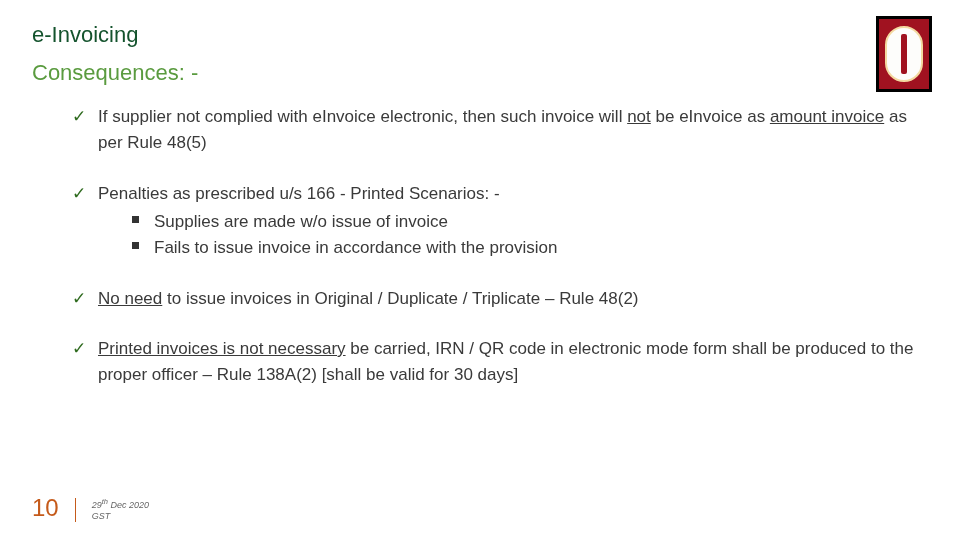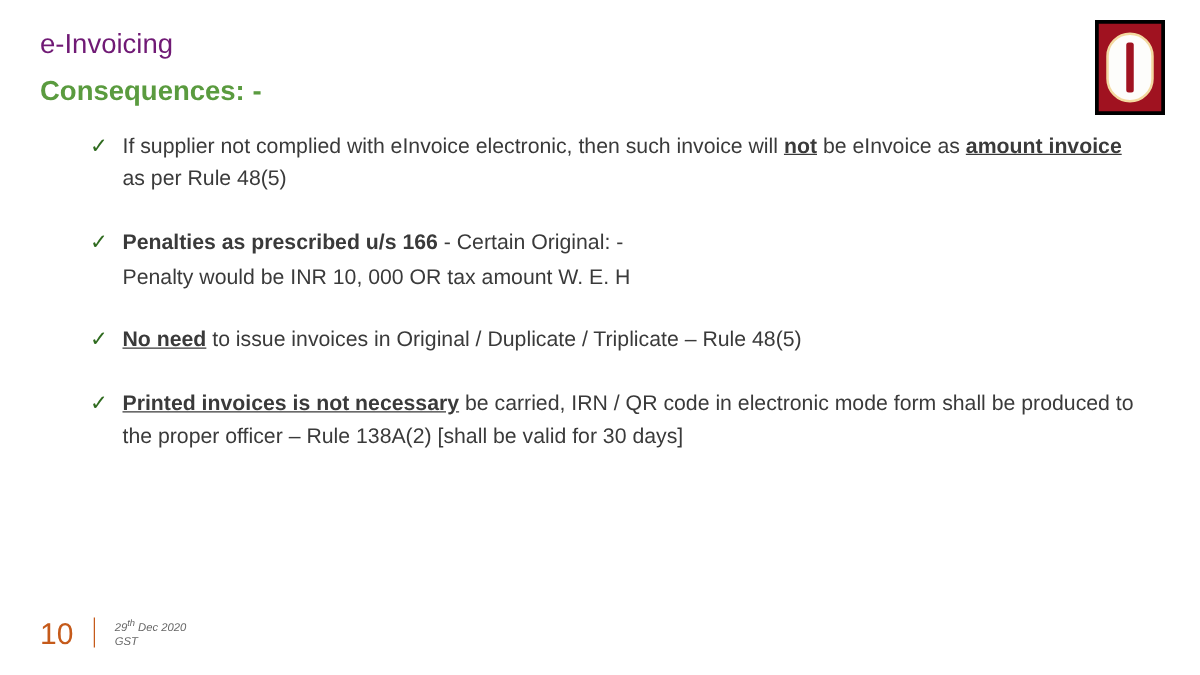--- a/index.html
+++ b/index.html
@@ -5,29 +5,29 @@
   * { margin: 0; padding: 0; box-sizing: border-box; }
   body {
     width: 960px;
     height: 540px;
     font-family: Arial, Helvetica, sans-serif;
     position: relative;
     background: #fff;
     color: #333;
   }
   .title {
-    color: #701a75;
+    color: #14532d;
     font-size: 22px;
     font-weight: 400;
     padding: 22px 0 0 32px;
   }
   .subtitle {
     color: #5a9b3f;
     font-size: 22px;
-    font-weight: 700;
+    font-weight: 400;
     padding: 12px 4px 0 32px;
   }
   .logo {
     position: absolute;
     top: 16px;
     right: 28px;
     width: 56px;
     height: 76px;
     border: 3px solid #000;
     background: #a01220;
@@ -89,40 +89,40 @@
     background: #333;
   }
   .penalty-note {
     margin-top: 2px;
   }
   .footer {
     position: absolute;
     bottom: 18px;
     left: 32px;
     display: flex;
-    align-items: flex-start;
+    align-items: flex-end;
     gap: 16px;
   }
   .page-no {
     color: #c55a1a;
     font-size: 24px;
     font-weight: 400;
   }
   .divider {
     width: 1px;
     height: 24px;
     background: #c55a1a;
   }
   .meta {
     font-size: 9px;
     color: #666;
     line-height: 1.25;
     font-style: italic;
   }
-  b { font-weight: 700; }
+  b { font-weight: 400; }
   u { text-decoration: underline; }
 </style>
 </head>
 <body>
 
 <div class="logo">
   <div class="logo-inner"></div>
 </div>
 
 <div class="title">e-Invoicing</div>
@@ -130,27 +130,36 @@
 
 <div class="content">
 
   <div class="item">
     <span class="check">✓</span>
     <span>If supplier not complied with eInvoice electronic, then such invoice will </span><b><u>not</u></b><span> be eInvoice as </span><b><u>amount invoice</u></b><span> as per Rule 48(5)</span>
   </div>
 
   <div class="item">
     <span class="check">✓</span>
-    <b>Penalties as prescribed u/s 166</b><span> - Certain Original: -</span>
-    <div class="penalty-note">Penalty would be INR 10, 000 OR tax amount W. E. H</div>
+    <b>Penalties as prescribed u/s 166</b><span> - Printed Scenarios: -</span>
+    <div class="sub">
+      <div class="sub-line">
+        <span class="square"></span>
+        <span>Supplies are made w/o issue of invoice</span>
+      </div>
+      <div class="sub-line">
+        <span class="square"></span>
+        <span>Fails to issue invoice in accordance with the provision</span>
+      </div>
+    </div>
   </div>
 
   <div class="item">
     <span class="check">✓</span>
-    <b><u>No need</u></b><span> to issue invoices in Original / Duplicate / Triplicate – Rule 48(5)</span>
+    <b><u>No need</u></b><span> to issue invoices in Original / Duplicate / Triplicate – Rule 48(2)</span>
   </div>
 
   <div class="item">
     <span class="check">✓</span>
     <b><u>Printed invoices is not necessary</u></b><span> be carried, IRN / QR code in electronic mode form shall be produced to the proper officer – Rule 138A(2) [shall be valid for 30 days]</span>
   </div>
 
 </div>
 
 <div class="footer">

